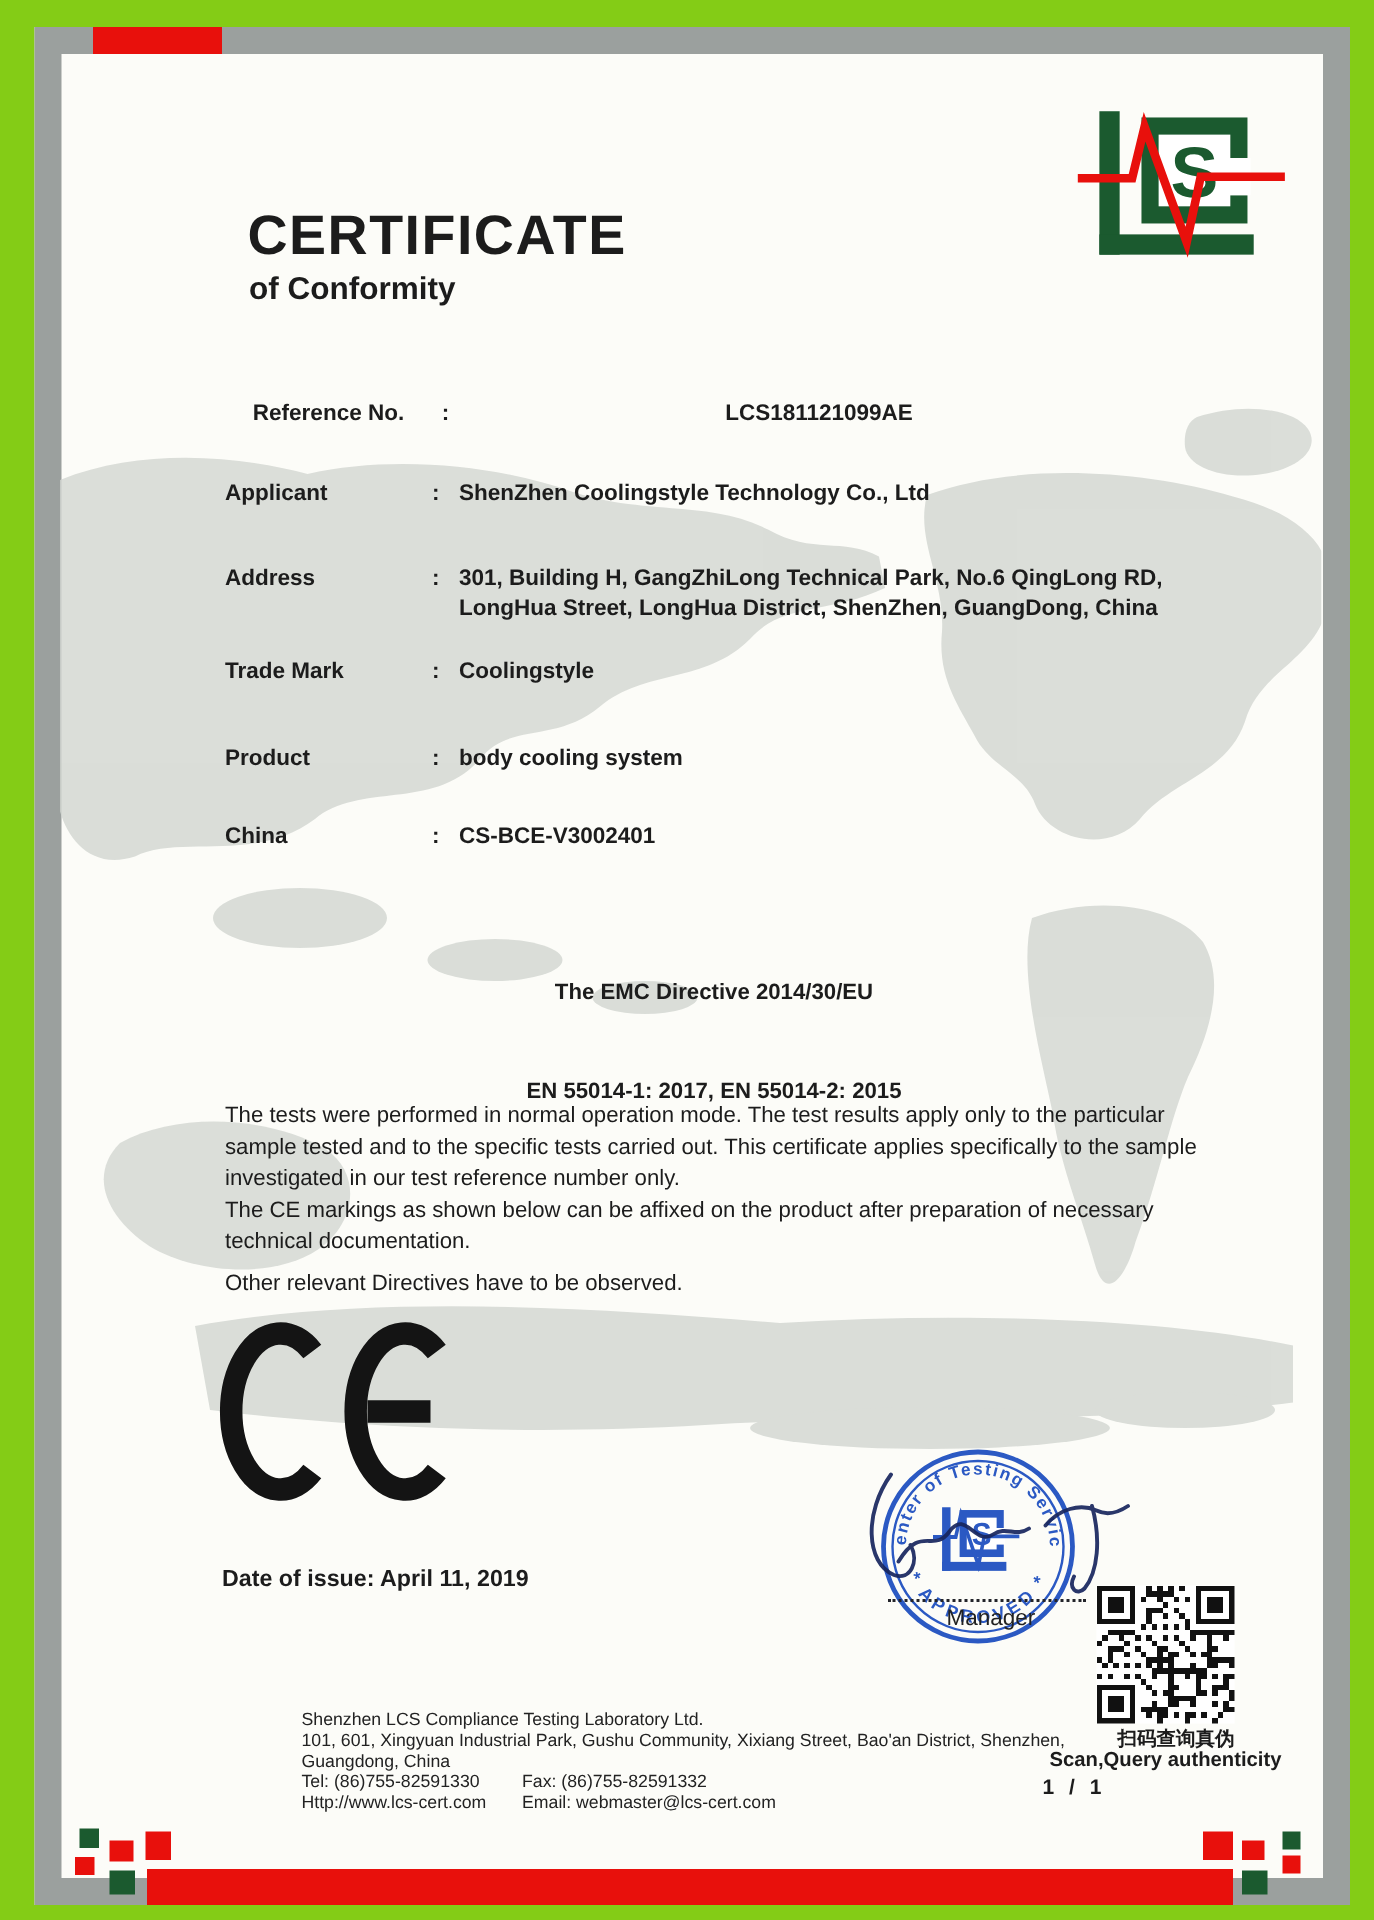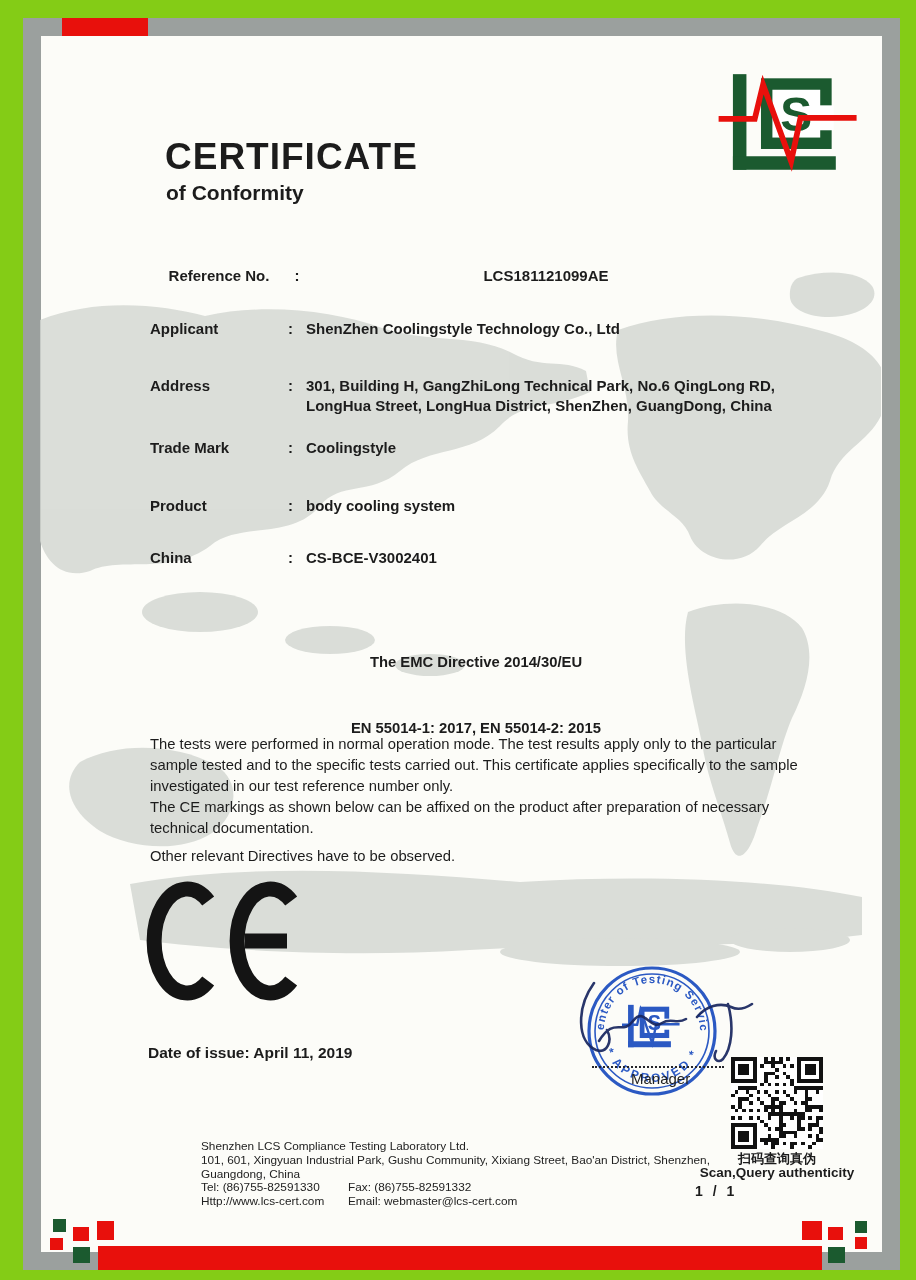--- a/index.html
+++ b/index.html
@@ -34,21 +34,21 @@
   
   .ce-svg{position:absolute;left:140px;top:878px;z-index:5;}
   
   .date-line{position:absolute;left:148px;top:1044px;font-size:15.5px;font-weight:bold;z-index:5;}
   
   .stamp-svg{position:absolute;left:555px;top:945px;z-index:7;}
   .dotline{position:absolute;left:592px;top:1050px;width:132px;height:16px;border-bottom:2.5px dotted #23242a;z-index:8;}
   .manager{position:absolute;left:631px;top:1070px;font-size:15px;z-index:8;color:#222;}
   
   .qr-svg{position:absolute;left:731px;top:1057px;z-index:8;background:#fff;}
-  .qr-cap-zh{position:absolute;left:731px;top:1150px;width:92px;text-align:center;font-size:13px;font-weight:bold;z-index:8;}
+  .qr-cap-zh{position:absolute;left:731px;top:1150px;width:92px;text-align:right;font-size:13px;font-weight:bold;z-index:8;}
   .qr-cap-en{position:absolute;left:696px;top:1165px;width:162px;text-align:center;font-size:13.5px;font-weight:bold;z-index:8;}
   .pagenum{position:absolute;left:695px;top:1183px;font-size:14px;font-weight:bold;letter-spacing:3px;z-index:8;}
   
   .footer{position:absolute;left:165px;top:1140px;width:520px;font-size:11.8px;line-height:13.8px;z-index:5;color:#222;margin-left:36px;}
   .footer .row2{display:flex;}
   .footer .c1{width:147px;}
   text{font-family:"Liberation Sans",sans-serif;}
 </style>
 </head>
 <body>

